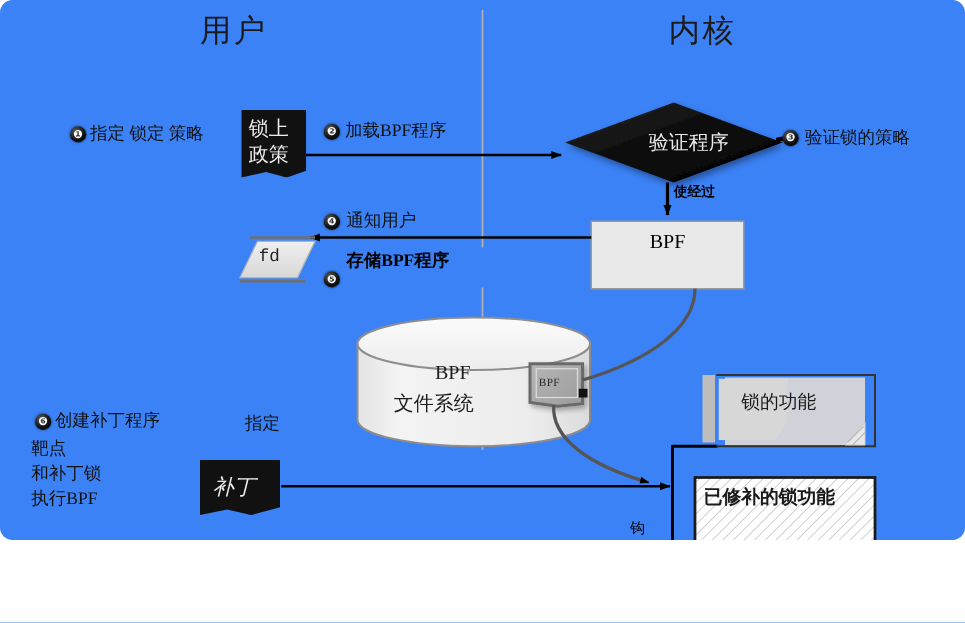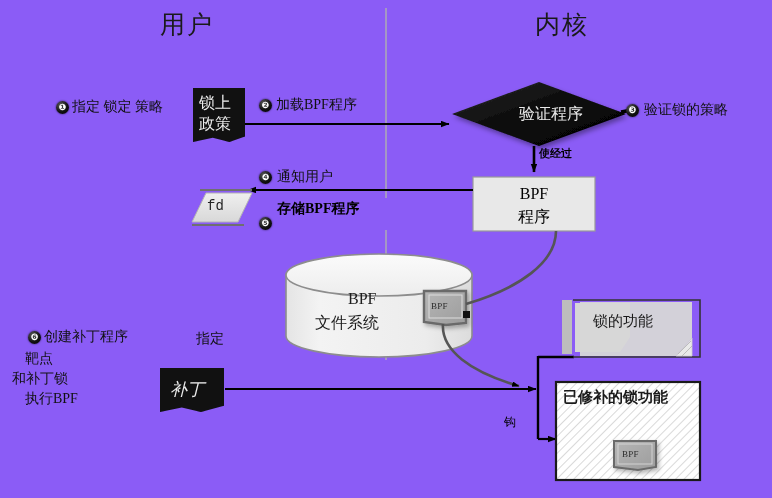--- a/index.html
+++ b/index.html
@@ -6,23 +6,24 @@
     margin: 0;
     padding: 0;
     background: #ffffff;
   }
   body {
     font-family: "Liberation Serif", "DejaVu Serif", serif;
   }
   #canvas {
     position: relative;
     width: 772px;
-    height: 498px;
-    background: #8b5cf6;
+    height: 432px;
+    background: #3b82f6;
     overflow: hidden;
+    border-radius: 10px;
   }
   #svg-layer {
     position: absolute;
     left: 0; top: 0;
     width: 772px;
     height: 498px;
   }
   .abs { position: absolute; }
 
   
@@ -279,21 +280,20 @@
 
   <div class="abs" style="left:626px; top:101px; display:flex; align-items:center; gap:5px;">
     <span class="badge">❸</span>
     <span class="anno">验证锁的策略</span>
   </div>
 
   <div class="abs anno-sm" style="left:539px; top:146px;">使经过</div>
 
   <div class="abs" style="left:473px; top:177px; width:122px; height:54px;">
     <div class="bpfprog-l1" style="text-align:center;">BPF</div>
-    <div class="bpfprog-l2" style="text-align:center;">程序</div>
   </div>
 
   <div class="abs" style="left:259px; top:168px; display:flex; align-items:center; gap:5px;">
     <span class="badge">❹</span>
     <span class="anno">通知用户</span>
   </div>
 
   <div class="abs" style="left:259px; top:200px; display:flex; align-items:flex-end; gap:5px;">
     <span class="badge" style="position:relative; top:12px;">❺</span>
     <span class="anno-b">存储BPF程序</span>
@@ -305,21 +305,21 @@
   <div class="abs cyl-l2" style="left:315px; top:313px;">文件系统</div>
 
   <div class="abs bpfchip-label" style="left:431px; top:301px;">BPF</div>
   <div class="abs bpfchip-label" style="left:622px; top:449px;">BPF</div>
 
   <div class="abs" style="left:28px; top:328px; display:flex; align-items:center; gap:3px;">
     <span class="badge">❻</span>
     <span class="anno">创建补丁程序</span>
   </div>
   <div class="abs anno" style="left:25px; top:350px;">靶点</div>
-  <div class="abs anno" style="left:12px; top:370px;text-align:center;">和补丁锁</div>
+  <div class="abs anno" style="left:25px; top:370px;text-align:center;">和补丁锁</div>
   <div class="abs anno" style="left:25px; top:390px;">执行BPF</div>
 
   <div class="abs anno" style="left:196px; top:330px;">指定</div>
 
   <div class="abs blackdoc" style="left:160px; top:368px; width:64px; height:44px;
               clip-path: polygon(0 0, 100% 0, 100% 86%, 64% 100%, 34% 90%, 0 100%);">
     <span class="txt" style="left:10px; top:10px; font-size:17px; font-style:italic;">补丁</span>
   </div>
 
   <div class="abs anno-hook" style="left:504px; top:414px;">钩</div>

